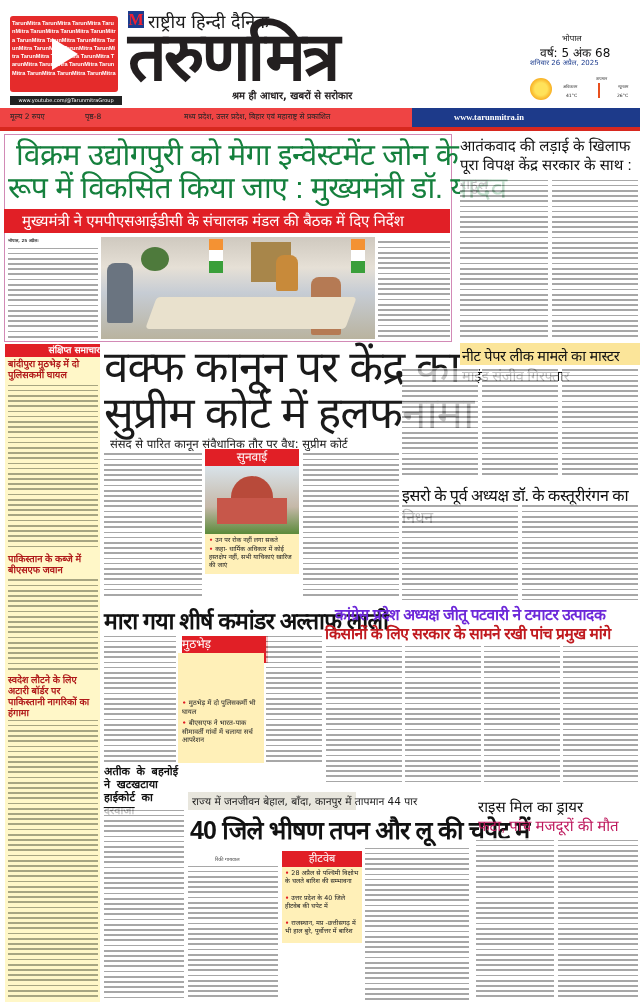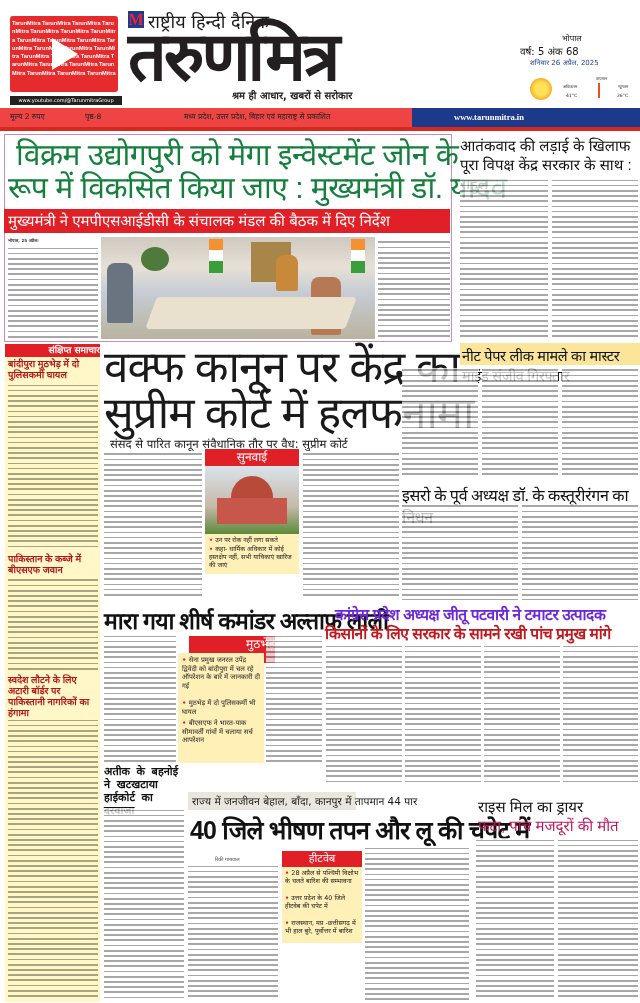--- a/index.html
+++ b/index.html
@@ -13,39 +13,39 @@
 
 #yt{left:10px;top:16px;width:108px;height:76px;background:#e52b2b;border-radius:3px;overflow:hidden}
 #yt .wm{font-size:5.6px;line-height:8.3px;color:#fff;font-weight:bold;padding:3px 2px;white-space:pre-wrap;word-break:break-all;font-family:"Liberation Sans",sans-serif}
 #yt .play{left:42px;top:22px;width:0;height:0;border-top:16px solid transparent;border-bottom:16px solid transparent;border-left:26px solid #fff}
 #ytlink{left:10px;top:96px;width:112px;height:9px;background:#222;color:#fff;font-size:5px;line-height:9px;text-align:center}
 #logo-m{left:128px;top:11px;width:16px;height:17px;background:#1c3c8e;color:#e23;font-weight:bold;font-size:16px;line-height:17px;text-align:center;font-family:"Liberation Serif",serif}
 #tag1{left:148px;top:9px;font-size:18px;color:#1a1a1a;font-family:"DejaVu Sans",sans-serif}
 #mast{left:128px;top:26px;width:400px;height:62px;font-size:68px;line-height:62px;font-weight:bold;color:#231f20;letter-spacing:-3px;font-family:"DejaVu Sans",sans-serif}
 #slogan{left:232px;top:88px;font-size:10px;color:#231f20;font-weight:bold}
 #city{left:562px;top:32px;font-size:8px;color:#111}
-#issue{left:520px;top:44px;font-size:10px;color:#111}
+#issue{left:540px;top:44px;font-size:12px;color:#111}
 #date{left:530px;top:58px;font-size:7px;color:#1c3c8e}
 #sun{left:530px;top:78px;width:22px;height:22px;border-radius:50%;background:radial-gradient(circle,#ffe25a 40%,#f7a81b 75%,#fde9b0 100%)}
 #wlbl{left:596px;top:76px;font-size:4px}
 #wmax-l{left:563px;top:84px;font-size:4px}
 #wmax{left:566px;top:93px;font-size:4.5px}
 #wbar{left:598px;top:83px;width:2px;height:15px;background:#e8501e}
 #wmin-l{left:618px;top:84px;font-size:4px}
 #wmin{left:617px;top:93px;font-size:4.5px}
 
 #strip{left:0;top:108px;width:640px;height:19px;background:#ef4444}
 #strip .s{position:absolute;top:3px;font-size:7.5px;color:#222}
 #web{left:412px;top:108px;width:228px;height:19px;background:#1d3a8a;color:#fff;font-size:8.5px;font-weight:bold;line-height:19px;padding-left:42px;font-family:"Liberation Serif",serif}
 #redline{left:0;top:127px;width:640px;height:4px;background:#d7281f}
 
 #leadbox{left:4px;top:134px;width:448px;height:208px;border:1px solid #d28ab6}
 #leadhl1{left:16px;top:137px;font-size:30px;line-height:36px;font-weight:normal}
 #leadhl2{left:8px;top:170px;font-size:30px;line-height:36px;font-weight:normal}
-#leadsub{left:4px;top:209px;width:446px;height:24px;background:#e11f26;color:#fff;font-size:15px;line-height:24px;padding-left:4px;font-family:"Liberation Sans",sans-serif}
+#leadsub{left:4px;top:209px;width:446px;height:24px;background:#e11f26;color:#fff;font-size:15px;line-height:24px;padding-left:18px;font-family:"Liberation Sans",sans-serif}
 #photo1{left:101px;top:237px;width:274px;height:102px;background:linear-gradient(180deg,#cfc9bf 0,#e6e0d6 30%,#c6ccd4 55%,#b9b39f 100%)}
 #photo1 .desk{left:50px;top:60px;width:200px;height:32px;background:#e9e1cd;border-radius:4px;transform:skewX(-20deg)}
 #photo1 .pers{background:#6a7480;border-radius:8px 8px 2px 2px}
 #photo1 .flag{width:14px;height:34px;background:linear-gradient(#f49233 33%,#fff 33% 66%,#3a9f3a 66%)}
 
 #rthl{left:460px;top:136px;font-size:15px;line-height:19px;color:#111;font-family:"Liberation Sans",sans-serif}
 
 #brief-h{left:5px;top:344px;width:95px;height:13px;background:#e11f26;color:#fff;font-size:9px;text-align:right;line-height:13px;font-weight:bold}
 #brief{left:5px;top:357px;width:95px;height:645px;background:#fff7c8}
 .bh{position:absolute;font-size:9.5px;line-height:11px;color:#b01a1a;font-weight:bold;font-family:"Liberation Sans",sans-serif}
@@ -59,21 +59,21 @@
 #sunw .bldg{left:12px;top:32px;width:70px;height:26px;background:#c7574a}
 #sunw-b{left:205px;top:534px;width:94px;height:40px;background:#fff0b8}
 .bul{position:absolute;font-size:6.3px;line-height:8px;color:#222}
 .bul b{color:#e11f26}
 
 #neet{left:460px;top:343px;width:180px;height:22px;background:#fbe59a}
 #neethl{left:462px;top:345px;font-size:14.5px;color:#111;font-family:"Liberation Sans",sans-serif;letter-spacing:-.3px}
 #isrohl{left:402px;top:484px;font-size:16px;color:#111;font-family:Liberation Serif, serif;letter-spacing:-.3px}
 
 #altaf{left:104px;top:604px;font-size:23px;color:#111;font-family:"Liberation Sans",sans-serif;font-weight:bold;letter-spacing:-.8px}
-#muth-h{left:189px;top:636px;width:86px;height:27px;background:#e11f26;color:#fff;font-size:12px;line-height:17px;text-align:right}
+#muth-h{left:182px;top:636px;width:86px;height:27px;background:#e11f26;color:#fff;font-size:12px;line-height:17px;text-align:left}
 #muth-b{left:178px;top:653px;width:86px;height:110px;background:#fff0b8}
 
 #cong1{left:335px;top:603px;font-size:15.5px;color:#6d28d9;font-family:"Liberation Sans",sans-serif;font-weight:bold;letter-spacing:-.4px}
 #cong2{left:325px;top:622px;font-size:15.5px;color:#c01a1f;font-family:"Liberation Sans",sans-serif;font-weight:bold;letter-spacing:-.4px}
 
 #atik{left:104px;top:766px;font-size:11px;line-height:13px;color:#111;font-family:Liberation Mono, monospace;font-weight:bold}
 
 #heatsub-bg{left:188px;top:792px;width:170px;height:18px;background:#e8e6dd}
 #heatsub{left:192px;top:794px;font-size:10.5px;color:#1a1a1a}
 #heat{left:190px;top:812px;font-size:25px;color:#111;font-family:"Liberation Sans",sans-serif;font-weight:bold;letter-spacing:-.8px}
@@ -170,21 +170,20 @@
 <div class="abs lines" style="left:562px;top:368px;width:76px;height:110px"></div>
 
 <div id="isrohl" class="abs">इसरो के पूर्व अध्यक्ष डॉ. के कस्तूरीरंगन का निधन</div>
 <div class="abs lines" style="left:402px;top:504px;width:116px;height:96px"></div>
 <div class="abs lines" style="left:522px;top:504px;width:116px;height:96px"></div>
 
 <div id="altaf" class="abs">मारा गया शीर्ष कमांडर अल्ताफ लाली</div>
 <div class="abs lines" style="left:104px;top:634px;width:72px;height:130px"></div>
 <div id="muth-h" class="abs">मुठभेड़</div>
 <div id="muth-b" class="abs">
-  <div class="bul" style="left:4px;top:3px;width:80px;font-size:6.8px;line-height:8.6px"><b>• </b><span>सेना प्रमुख जनरल उपेंद्र द्विवेदी को बांदीपुरा में चल रहे ऑपरेशन के बारे में जानकारी दी गई</span></div>
   <div class="bul" style="left:4px;top:46px;width:80px;font-size:6.8px;line-height:8.6px"><b>• </b><span>मुठभेड़ में दो पुलिसकर्मी भी घायल</span></div>
   <div class="bul" style="left:4px;top:66px;width:80px;font-size:6.8px;line-height:8.6px"><b>• </b><span>बीएसएफ ने भारत-पाक सीमावर्ती गांवों में चलाया सर्च आपरेशन</span></div>
 </div>
 <div class="abs lines" style="left:266px;top:634px;width:56px;height:130px"></div>
 
 <div id="cong1" class="abs">कांग्रेस प्रदेश अध्यक्ष जीतू पटवारी ने टमाटर उत्पादक</div>
 <div id="cong2" class="abs">किसानों के लिए सरकार के सामने रखी पांच प्रमुख मांगे</div>
 <div class="abs lines" style="left:326px;top:644px;width:76px;height:140px"></div>
 <div class="abs lines" style="left:405px;top:644px;width:76px;height:140px"></div>
 <div class="abs lines" style="left:484px;top:644px;width:76px;height:140px"></div>

